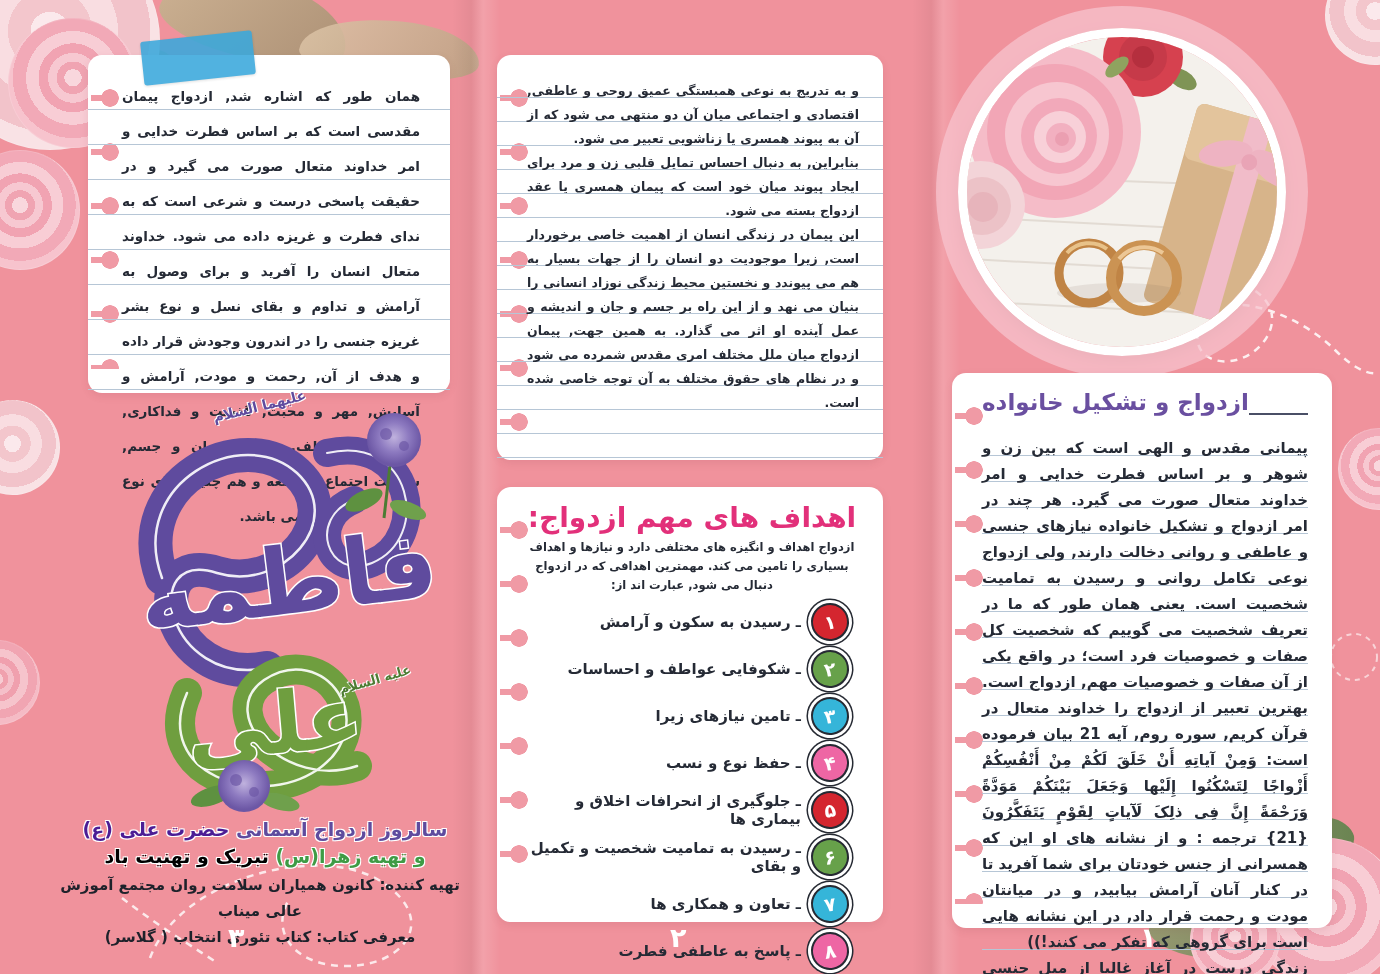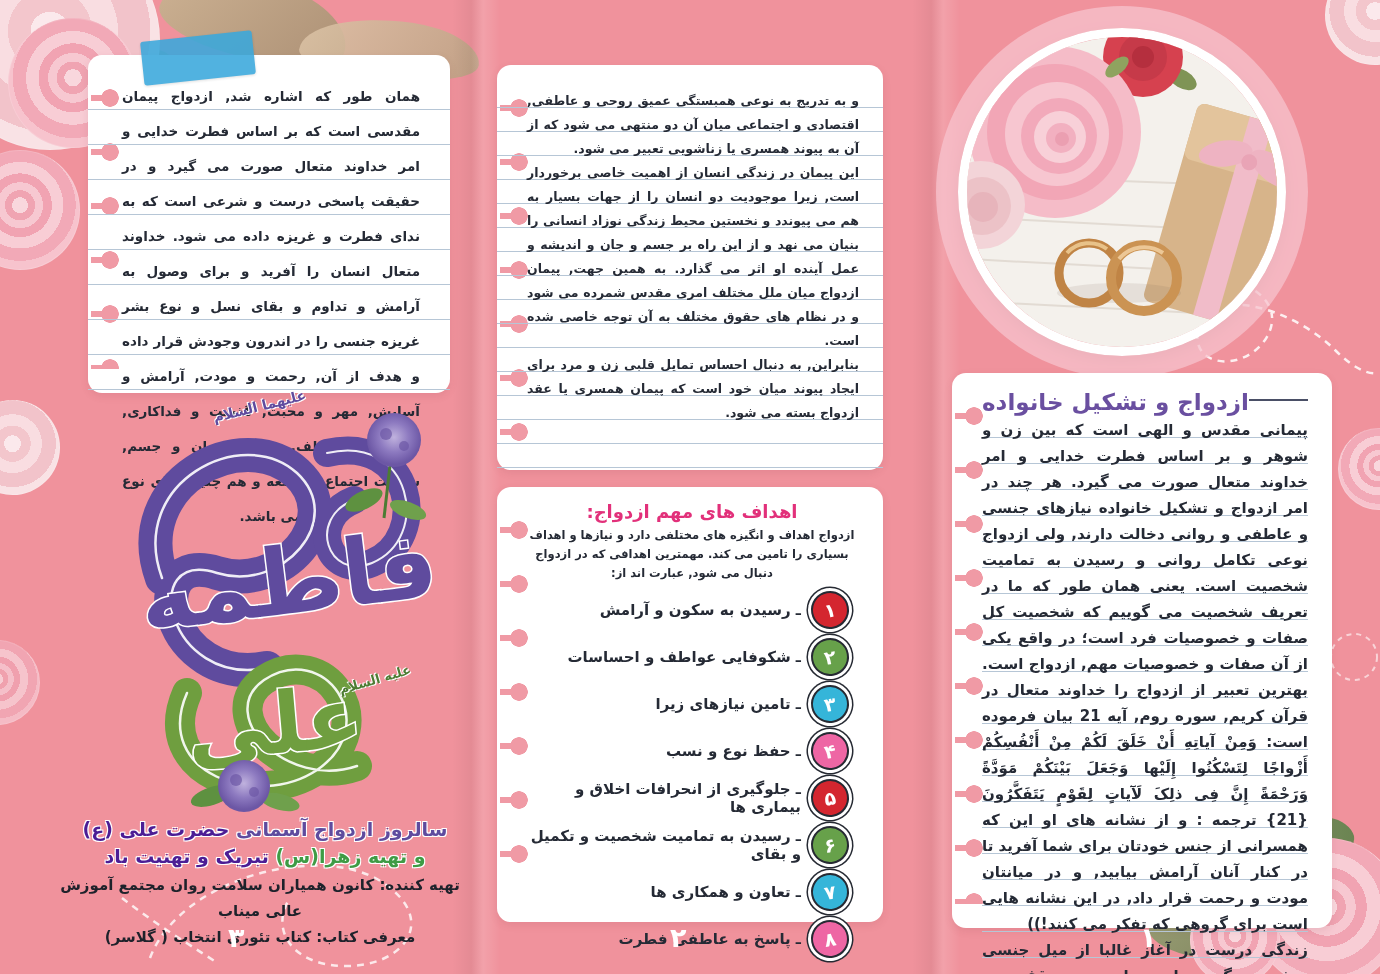--- a/index.html
+++ b/index.html
@@ -38,42 +38,42 @@
       #b6c6d6 calc(var(--lh) - 1px) var(--lh));}
   .ptxt{direction:rtl;color:#252a35;text-align:justify;font-weight:700;}
   
   #p3-panel{left:88px;top:55px;width:362px;height:338px;}
   #p3-text{--lh:35px;position:absolute;inset:0;padding:24px 30px 10px 34px;
     font-size:13.5px;line-height:35px;text-align-last:center;background-position:0 20px;}
   #tape{position:absolute;left:142px;top:36px;width:112px;height:44px;
     background:#3aa8dc;opacity:0.88;transform:rotate(-6deg);border-radius:3px;
     box-shadow:0 1px 3px rgba(0,0,0,0.15);}
   
-  #p2-top{left:497px;top:65px;width:386px;height:405px;}
+  #p2-top{left:497px;top:55px;width:386px;height:405px;}
   #p2-top-text{--lh:24px;position:absolute;inset:0;padding:24px 24px 10px 30px;
     font-size:12.5px;line-height:24px;background-position:0 19px;}
   #p2-top-text p{margin:0;}
   #goals-panel{left:497px;top:487px;width:386px;height:435px;}
   #goals-inner{position:absolute;inset:0;padding:14px 20px 8px 24px;direction:rtl;}
-  #goals-title{margin:0;text-align:center;font-size:18px;font-weight:700;}
+  #goals-title{margin:0;text-align:center;font-size:28px;font-weight:700;}
   #goals-intro{margin:4px 6px 8px;font-size:11.5px;line-height:19px;font-weight:700;
     color:#252a35;text-align:center;}
   .goal-item{display:flex;align-items:center;gap:10px;margin:0 14px 9px 0;direction:rtl;}
   .goal-num{flex:0 0 auto;width:34px;height:34px;border-radius:50%;
     border:2.5px solid #262a33;box-shadow:0 0 0 3px #ffffff,0 0 0 4.5px #262a33;
     color:#ffffff;font-size:19px;font-weight:700;display:flex;align-items:center;
     justify-content:center;transform:rotate(-10deg);}
   .goal-label{font-size:15px;font-weight:700;color:#252a35;}
   
   #photo-wrap{position:absolute;left:958px;top:28px;width:310px;height:310px;
     border-radius:50%;border:9px solid #ffffff;overflow:hidden;
     box-shadow:0 0 0 22px rgba(247,195,205,0.75),0 5px 14px rgba(0,0,0,0.15);}
   #p1-panel{left:952px;top:373px;width:380px;height:555px;}
   #p1-inner{position:absolute;inset:0;padding:16px 24px 10px 30px;direction:rtl;}
-  #p1-title-row{display:flex;align-items:flex-start;gap:0;margin-bottom:2px;}
+  #p1-title-row{display:flex;align-items:flex-end;gap:0;margin-bottom:20px;}
   #p1-title{margin:0;font-size:23px;font-weight:700;white-space:nowrap;}
   #p1-title-line{flex:1;height:2px;background:#4a4f66;margin-top:10px;}
   #p1-body{--lh:26px;font-size:15px;line-height:26px;background-position:0 21px;}
   #p1-body p{margin:0;}
   
   #congrats{position:absolute;left:60px;top:816px;width:410px;text-align:center;
     direction:rtl;font-weight:700;font-size:19px;line-height:27px;
     text-shadow:1px 1px 0 #fff,-1px 1px 0 #fff,1px -1px 0 #fff,-1px -1px 0 #fff;}
   #book-lines{position:absolute;left:40px;top:872px;width:440px;text-align:center;
     direction:rtl;color:#1e222b;font-weight:700;font-size:15px;line-height:26px;}
@@ -170,34 +170,34 @@
 <span id="inscription-1" class="inscription">علیهما السلام</span>
 <span id="inscription-2" class="inscription">علیه السلام</span>
 
 <div id="congrats">
   <div>
     <span style="color: rgb(95, 75, 158);">سالروز ازدواج آسمانی</span>
     <span style="color: #4c1d95;">حضرت علی (ع)</span>
   </div>
   <div>
     <span style="color: rgb(63, 155, 69);">و تهیه زهرا(س)</span>
-    <span style="color: #4c1d95;">تبریک و تهنیت باد</span>
+    <span style="color: #000000;">تبریک و تهنیت باد</span>
   </div>
 </div>
 <div id="book-lines">
   <div>تهیه کننده: کانون همیاران سلامت روان مجتمع آموزش عالی میناب</div>
   <div>معرفی کتاب: کتاب تئوری انتخاب ( گلاسر)</div>
 </div>
 
 <div id="p2-top" class="panel">
   <div class="holes"></div>
   <div id="p2-top-text" class="ptxt ruled">
     <p>و به تدریج به نوعی همبستگی عمیق روحی و عاطفی, اقتصادی و اجتماعی میان آن دو منتهی می شود که از آن به پیوند همسری یا زناشویی تعبیر می شود.</p>
+    <p>بنابراین, به دنبال احساس تمایل قلبی زن و مرد برای ایجاد پیوند میان خود است که پیمان همسری یا عقد ازدواج بسته می شود.</p>
     <p>این پیمان در زندگی انسان از اهمیت خاصی برخوردار است, زیرا موجودیت دو انسان را از جهات بسیار به هم می پیوندد و نخستین محیط زندگی نوزاد انسانی را بنیان می نهد و از این راه بر جسم و جان و اندیشه و عمل آینده او اثر می گذارد. به همین جهت, پیمان ازدواج میان ملل مختلف امری مقدس شمرده می شود و در نظام های حقوق مختلف به آن توجه خاصی شده است.</p>
-    <p>بنابراین, به دنبال احساس تمایل قلبی زن و مرد برای ایجاد پیوند میان خود است که پیمان همسری یا عقد ازدواج بسته می شود.</p>
   </div>
 </div>
 
 <div id="goals-panel" class="panel">
   <div class="holes"></div>
   <div id="goals-inner">
     <h2 id="goals-title" style="color: rgb(226, 48, 122);">اهداف های مهم ازدواج:</h2>
     <div id="goals-intro">ازدواج اهداف و انگیزه های مختلفی دارد و نیازها و اهداف بسیاری را تامین می کند. مهمترین اهدافی که در ازدواج دنبال می شود, عبارت اند از:</div>
     <div class="goal-item">
       <span class="goal-num" style="background-color: rgb(212, 38, 47);">۱</span>

